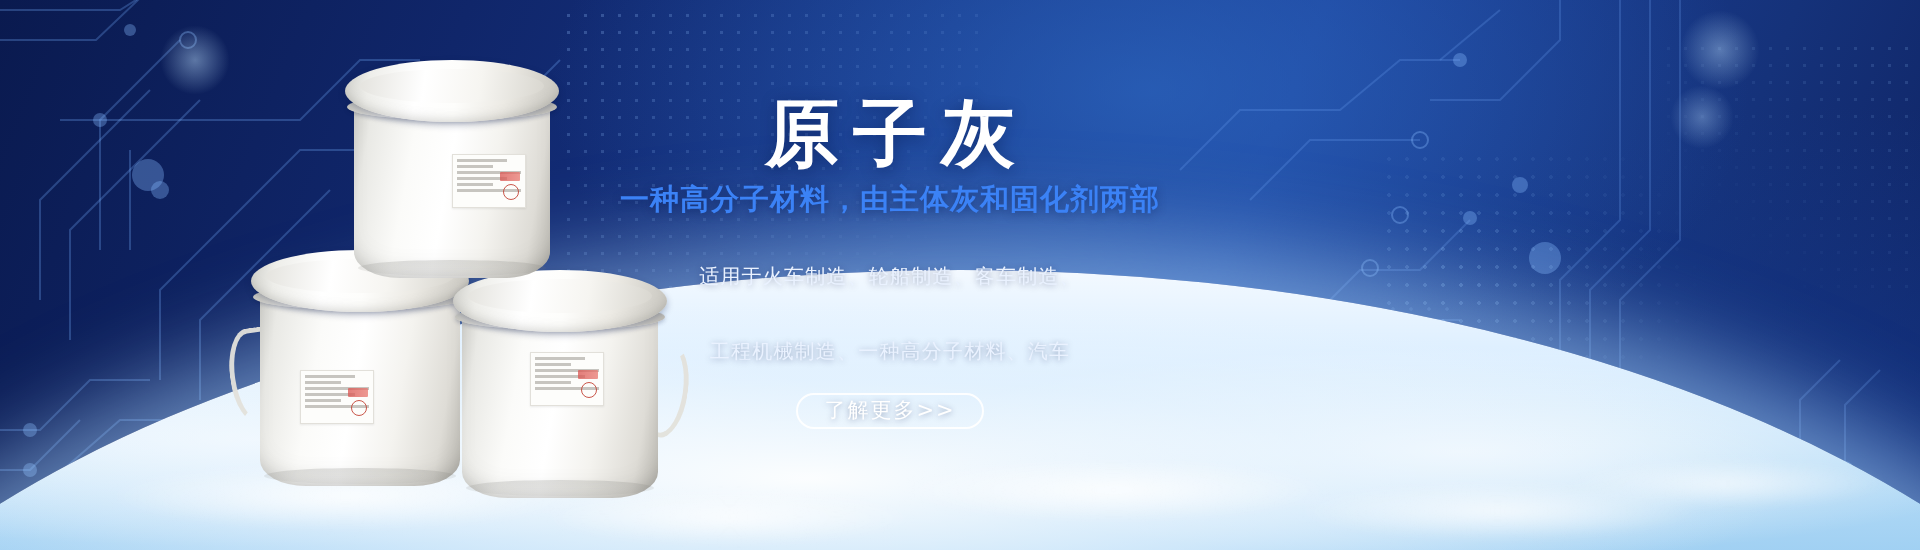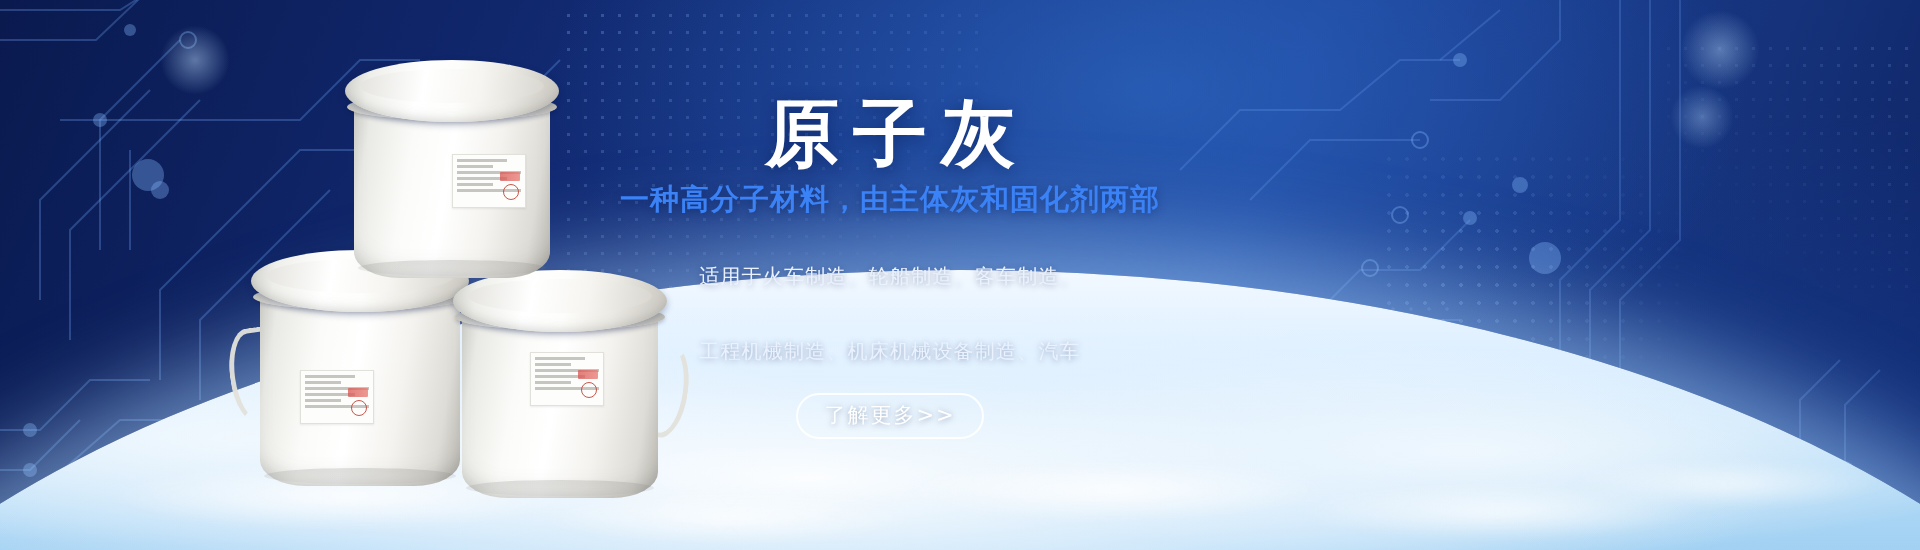--- a/index.html
+++ b/index.html
@@ -165,21 +165,21 @@
   }
   .desc{
     color:#eaf2ff; font-size:20px; line-height:1.55; font-weight:400;
     letter-spacing:1.2px; margin:0;
     text-shadow:0 1px 6px rgba(5,20,70,.38);
   }
   .desc div{white-space:nowrap;margin-top:44px;}
   .cta-wrap{margin-top:26px; display:flex; justify-content:center;}
   .cta{
     display:inline-flex; align-items:center; justify-content:center;
-    min-width:160px; height:46px; padding:0 26px;
+    min-width:160px; height:36px; padding:0 26px;
     border:2px solid rgba(255,255,255,.92); border-radius:999px;
     color:#ffffff; font-size:21px; letter-spacing:2px; background:transparent;
     cursor:pointer; font-family:inherit; line-height:1;
     text-shadow:0 1px 6px rgba(5,20,70,.35);
   }
 </style>
 </head>
 <body>
 
 <div class="banner">
@@ -310,20 +310,20 @@
       </div>
     </div>
 
   </div>
 
   <div class="content">
     <h1 class="title">原子灰</h1>
     <p class="subtitle">一种高分子材料，由主体灰和固化剂两部</p>
     <div class="desc">
       <div>适用于火车制造、轮船制造、客车制造、</div>
-      <div>工程机械制造、机床机械设备制造、汽车</div>
+      <div>工程机械制造、一种高分子材料、汽车</div>
     </div>
     <div class="cta-wrap">
       <button class="cta">了解更多&gt;&gt;</button>
     </div>
   </div>
 
 </div>
 
 </body></html>

